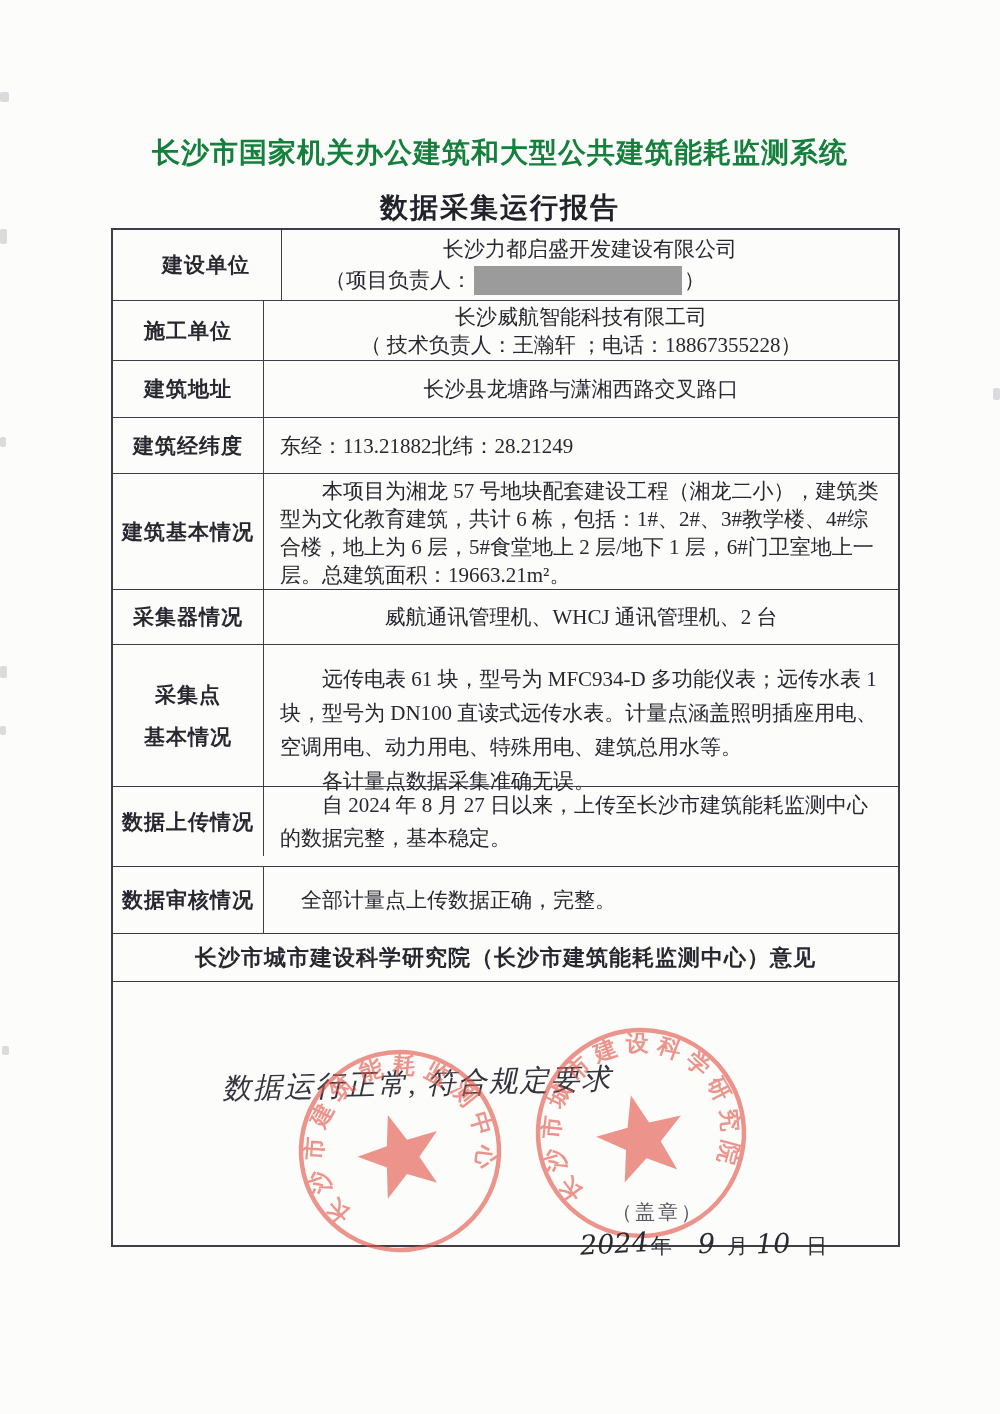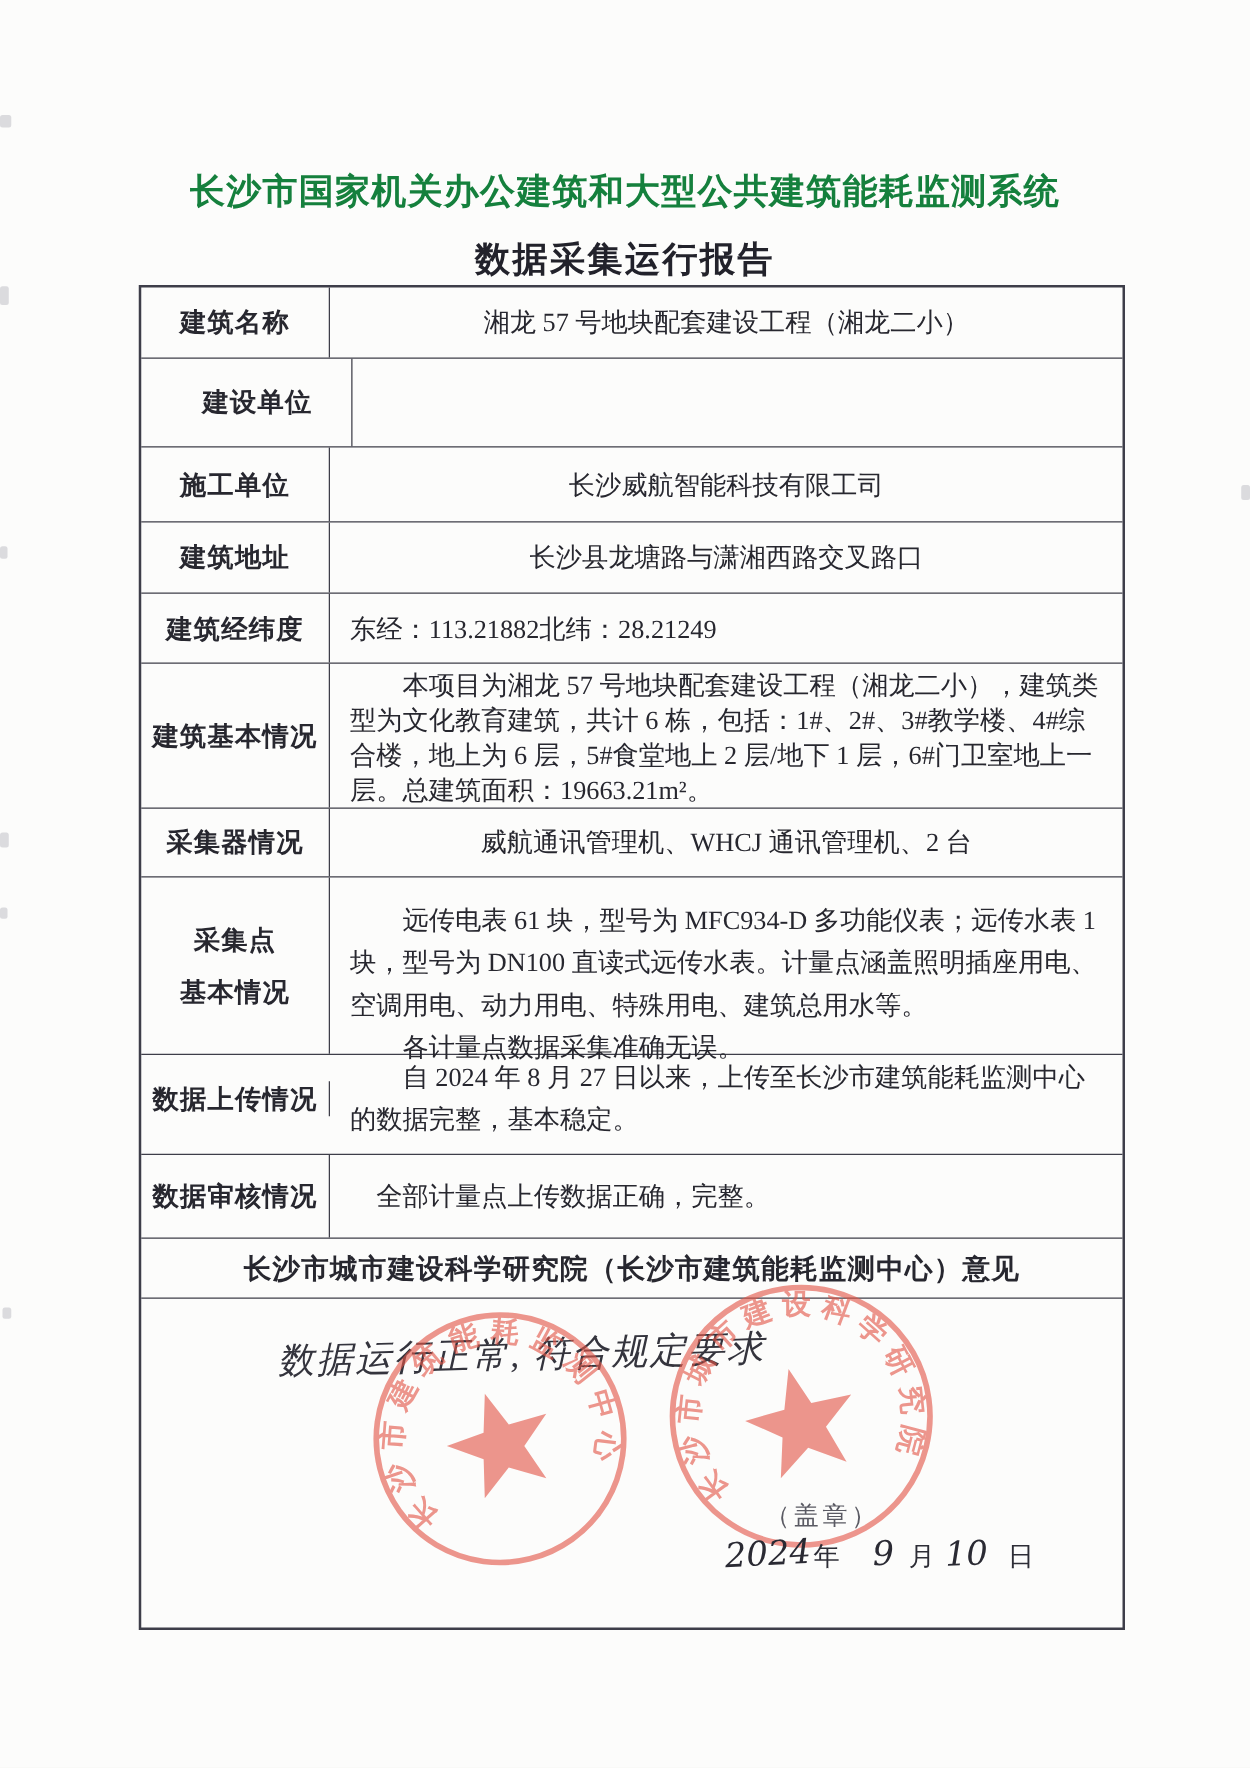--- a/index.html
+++ b/index.html
@@ -55,21 +55,21 @@
   .r-contractor{height:59px;}
   .r-address{height:56px;}
   .r-coords{height:55px;}
   .r-basic{height:115px;}
   .r-basic .cell-value{line-height:28px;padding-top:2px;}
   .r-collector{height:54px;}
   .r-points{height:141px;}
   .r-points .cell-value{line-height:34px;margin-top:28px;}
   .r-points .cell-label span{line-height:30px;}
   .r-points .label-gap{height:12px;}
-  .r-upload{height:69px;align-items:center;}
+  .r-upload{height:69px;}
   .r-upload .cell-value{line-height:33px;}
   .r-audit{height:66px;margin-top:10px;}
   .r-opinion-h{height:47px;text-align:right;}
   .r-stamp{height:263px;}
 
   .full-cell{
     flex:1;display:flex;align-items:center;justify-content:center;
     font-weight:700;font-size:22px;letter-spacing:1px;
   }
   .coords-line{display:flex;justify-content:flex-start;}
@@ -124,35 +124,38 @@
   <div class="speck" style="left:0;top:666px;width:7px;height:12px;"></div>
   <div class="speck" style="left:0;top:726px;width:6px;height:9px;"></div>
   <div class="speck" style="left:2px;top:1046px;width:7px;height:9px;"></div>
   <div class="speck" style="left:993px;top:388px;width:7px;height:12px;"></div>
 
   <div class="doc-title">长沙市国家机关办公建筑和大型公共建筑能耗监测系统</div>
   <div class="doc-subtitle">数据采集运行报告</div>
 
   <div class="report-table">
 
-    <div class="t-row r-name">
-      <div class="cell-label">建筑名称</div>
-      <div class="cell-value">
-        <div class="center-line">湘龙 57 号地块配套建设工程（湘龙二小）</div>
-      </div>
-    </div>
 
     <div class="t-row r-builder">
       <div class="cell-label">建设单位</div>
+      <div class="cell-value">
+        <div class="center-line v-line">长沙力都启盛开发建设有限公司</div>
+        <div class="builder-line2 v-line">
+          <span>（项目负责人：</span>
+          <span class="redaction"></span>
+          <span>）</span>
+        </div>
+      </div>
     </div>
 
     <div class="t-row r-contractor">
       <div class="cell-label">施工单位</div>
       <div class="cell-value">
         <div class="center-line" style="line-height:28px;">长沙威航智能科技有限工司</div>
+        <div class="center-line" style="line-height:28px;">（ 技术负责人：王瀚轩 ；电话：18867355228）</div>
       </div>
     </div>
 
     <div class="t-row r-address">
       <div class="cell-label">建筑地址</div>
       <div class="cell-value">
         <div class="center-line">长沙县龙塘路与潇湘西路交叉路口</div>
       </div>
     </div>
 

